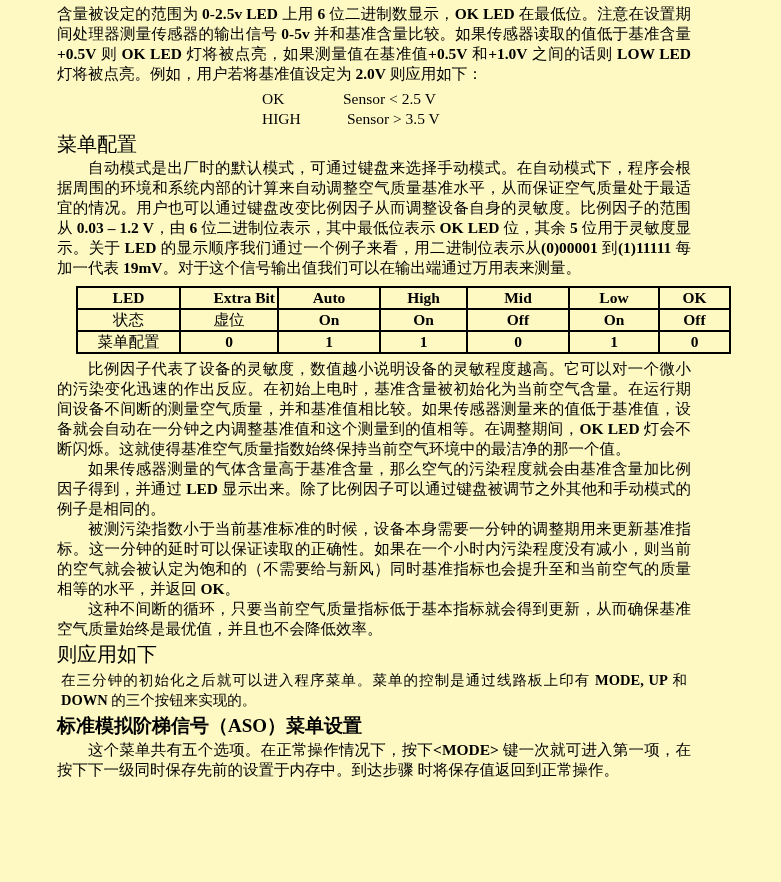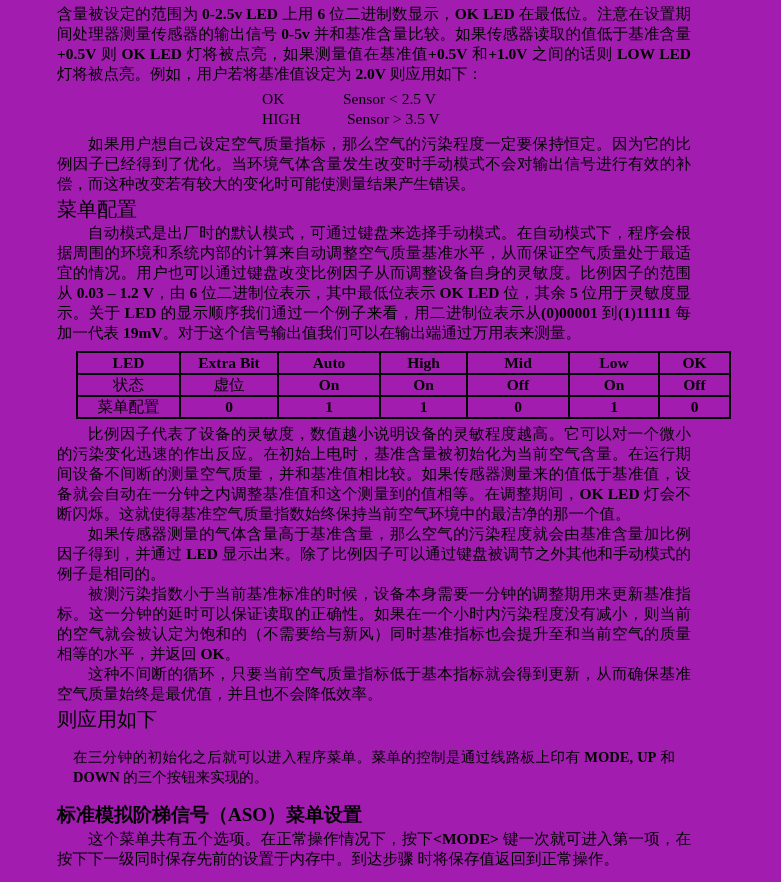--- a/index.html
+++ b/index.html
@@ -5,21 +5,21 @@
   html, body {
     margin: 0;
     padding: 0;
     background: #ffffff;
   }
   .page {
     width: 781px;
     height: 882px;
     box-sizing: border-box;
     padding: 4px 90px 0 57px;
-    background: #a21caf;
+    background: #fef9c3;
     color: #000000;
     font-family: "Liberation Serif", "DejaVu Serif", serif;
     font-size: 15.5px;
     line-height: 20px;
     overflow: hidden;
   }
   p.body {
     margin: 0;
     text-align: justify;
   }
@@ -57,51 +57,50 @@
     font-weight: bold;
     font-size: 15.5px;
     height: 20px;
     padding: 0 2px;
     overflow: hidden;
   }
   table.led td.zh { font-weight: normal; }
   p.small {
     font-size: 14.5px;
     line-height: 20px;
-    margin: 16px;
+    margin: 4px;
     text-align: justify;
   }
 </style>
 </head>
 <body>
 
 <div class="page">
 
   <p class="body">含量被设定的范围为 <b>0-2.5v LED</b> 上用 <b>6</b> 位二进制数显示，<b>OK LED</b>  在最低位。注意在设置期间处理器测量传感器的输出信号 <b>0-5v</b> 并和基准含量比较。如果传感器读取的值低于基准含量<b>+0.5V</b> 则 <b>OK LED</b>  灯将被点亮，如果测量值在基准值<b>+0.5V</b> 和<b>+1.0V</b> 之间的话则 <b>LOW LED</b> 灯将被点亮。例如，用户若将基准值设定为 <b>2.0V</b> 则应用如下：</p>
 
   <div class="thresholds">
     <div class="trow">
       <span class="tlabel">OK</span><span>Sensor &lt; 2.5 V</span>
     </div>
     <div class="trow">
       <span class="tlabel">HIGH</span><span> Sensor &gt; 3.5 V</span>
     </div>
   </div>
 
-  <p class="body indent" style="margin-top:5px;">如果用户想自己设定空气质量指标，那么空气的污染程度一定要保持恒定。因为它的比例因子已经得到了优化。当环境气体含量发生改变时手动模式不会对输出信号进行有效的补偿，而这种改变若有较大的变化时可能使测量结果产生错误。</p>
 
   <h2 class="sec">菜单配置</h2>
 
   <p class="body indent">自动模式是出厂时的默认模式，可通过键盘来选择手动模式。在自动模式下，程序会根据周围的环境和系统内部的计算来自动调整空气质量基准水平，从而保证空气质量处于最适宜的情况。用户也可以通过键盘改变比例因子从而调整设备自身的灵敏度。比例因子的范围从 <b>0.03  –  1.2 V</b>，由 <b>6</b> 位二进制位表示，其中最低位表示 <b>OK LED</b> 位，其余 <b>5</b> 位用于灵敏度显示。关于 <b>LED</b>  的显示顺序我们通过一个例子来看，用二进制位表示从<b>(0)00001</b> 到<b>(1)11111</b> 每加一代表 <b>19mV</b>。对于这个信号输出值我们可以在输出端通过万用表来测量。</p>
 
   <table class="led">
     <tbody>
         <tr>
       <td class="zh" style="width:97px;font-weight:bold;">LED</td>
-      <td style="width:92px;">Extra Bit</td>
+      <td style="width:92px;text-align:right;">Extra Bit</td>
       <td style="width:96px;">Auto</td>
       <td style="width:81px;">High</td>
       <td style="width:96px;">Mid</td>
       <td style="width:84px;">Low</td>
       <td style="width:65px;">OK</td>
     </tr>
     <tr>
       <td class="zh">状态</td>
       <td class="zh">虚位</td>
       <td>On</td>

